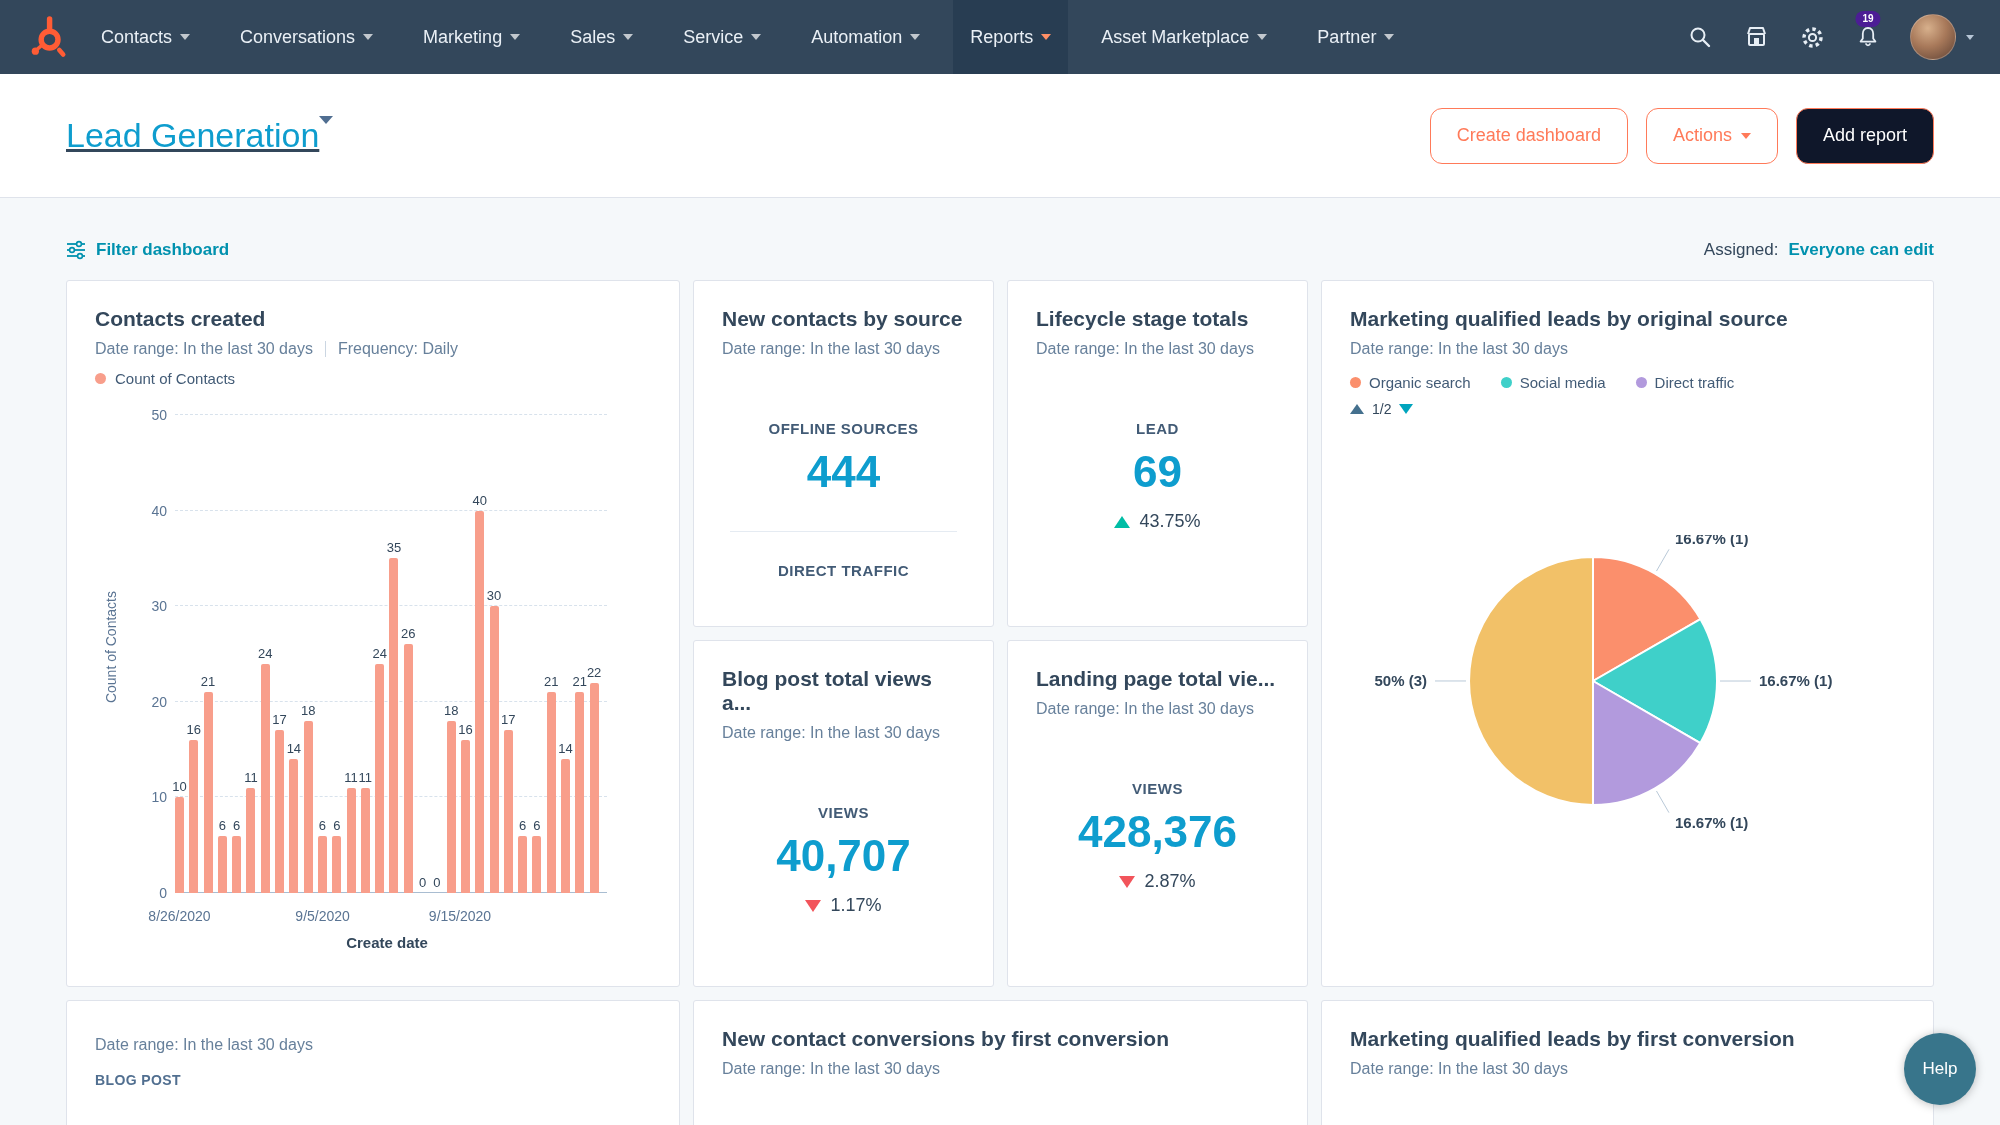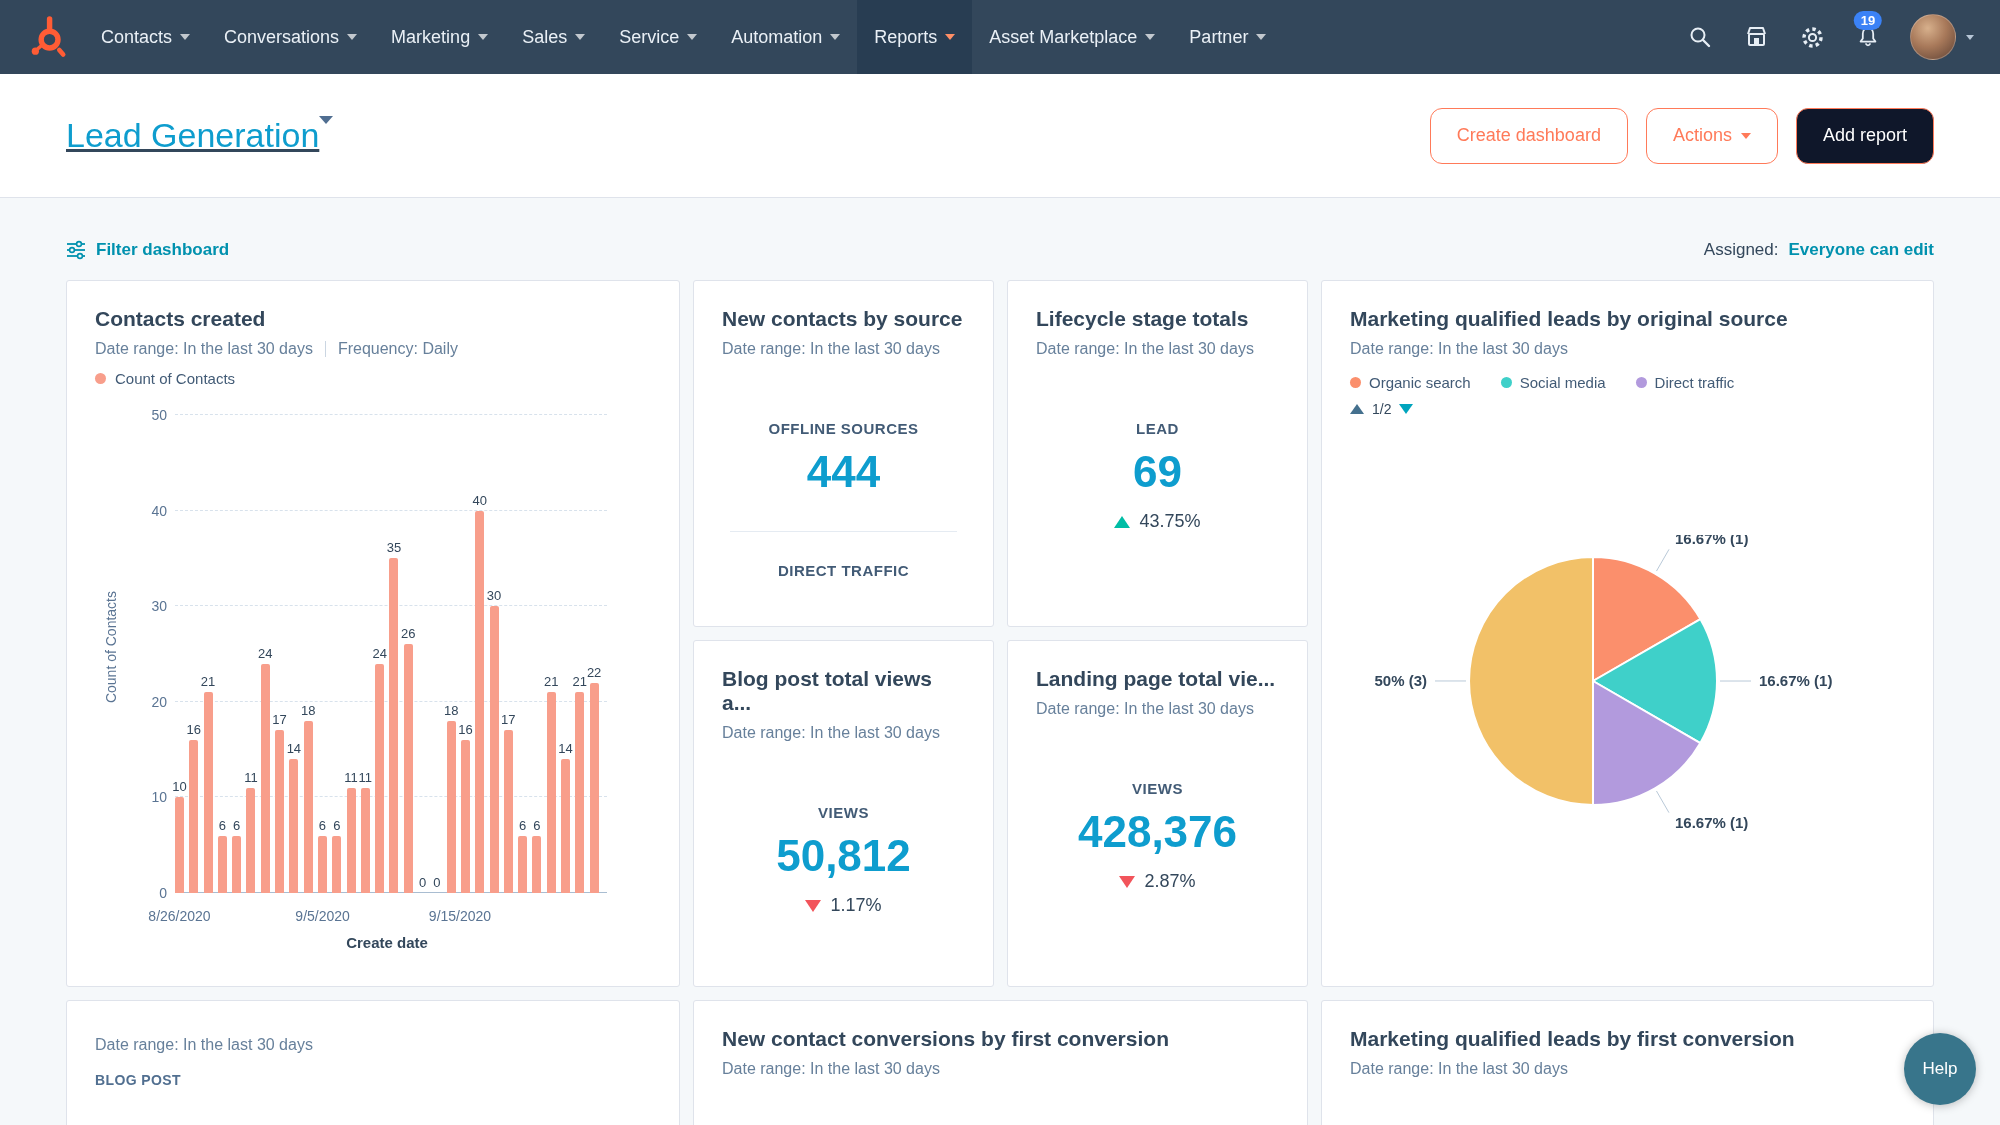--- a/index.html
+++ b/index.html
@@ -2,33 +2,33 @@
 <html><head>
 <meta charset="utf-8">
 <style>
   * { margin:0; padding:0; box-sizing:border-box; }
   html,body { width:2000px; height:1125px; overflow:hidden; background:#f5f8fa;
     font-family:"Liberation Sans", sans-serif; color:#33475b; }
 
   
   .topnav { height:74px; background:#33475b; display:flex; align-items:center; padding:0 26px; }
   .logo { margin-right:16px; display:flex; align-items:center; cursor:pointer; }
-  .nav-items { display:flex; height:74px; }
+  .nav-items { display:flex; height:74px;gap:16px; }
   .nav-item { display:flex; align-items:center; padding:0 17px; font-size:18px; color:#eaf0f6;
     cursor:pointer; height:74px; white-space:nowrap; }
   .nav-item.active { background:#283d52; }
   .caret { width:0; height:0; border-left:5px solid transparent; border-right:5px solid transparent;
     border-top:6px solid #9fb0c1; display:inline-block; }
   .caret-nav { margin-left:8px; border-top-color:rgba(255,255,255,.7); }
   .nav-item.active .caret-nav { border-top-color:#ff8f66; }
   .nav-right { margin-left:auto; display:flex; align-items:center; gap:28px; }
   .nav-icon { position:relative; width:28px; height:28px; display:flex; align-items:center;
     justify-content:center; cursor:pointer; }
-  .badge { position:absolute; top:-12px; left:50%; transform:translateX(-50%); background:#3b82f6;
-    color:#fff; font-size:13px; font-weight:700; padding:3px 7px; border-radius:11px; line-height:1; }
+  .badge { position:absolute; top:-12px; left:50%; transform:translateX(-50%); background:#4c1d95;
+    color:#fff; font-size:10px; font-weight:700; padding:3px 7px; border-radius:11px; line-height:1; }
   .avatar-wrap { display:flex; align-items:center; gap:10px; cursor:pointer; }
   .avatar { width:46px; height:46px; border-radius:50%;
     background:radial-gradient(circle at 38% 30%, #d7b08c 0%, #a8795a 45%, #5d4033 100%);
     border:1px solid rgba(255,255,255,.25); }
   .caret-light { border-top:5px solid #b7c6d6; border-left:4.5px solid transparent; border-right:4.5px solid transparent; }
 
   
   .page-header { background:#fff; height:124px; padding:0 66px; display:flex; align-items:center;
     border-bottom:1px solid #dfe3eb; }
   .title-wrap { display:flex; align-items:flex-start; gap:0; cursor:pointer;text-decoration:underline; }
@@ -463,21 +463,21 @@
       </svg>
   </section>
 
   <section class="card card5">
     <h2 class="card-title">Blog post total views a...</h2>
     <div class="date-row">
         <span>Date range: In the last 30 days</span>
       </div>
     <div class="center">
       <div class="metric-label">VIEWS</div>
-      <div class="metric-value">50,812</div>
+      <div class="metric-value">40,707</div>
       <div class="delta">
         <span class="tri tri-down"></span>
         <span>1.17%</span>
       </div>
     </div>
   </section>
 
   <section class="card card6">
     <h2 class="card-title">Landing page total vie...</h2>
     <div class="date-row">

